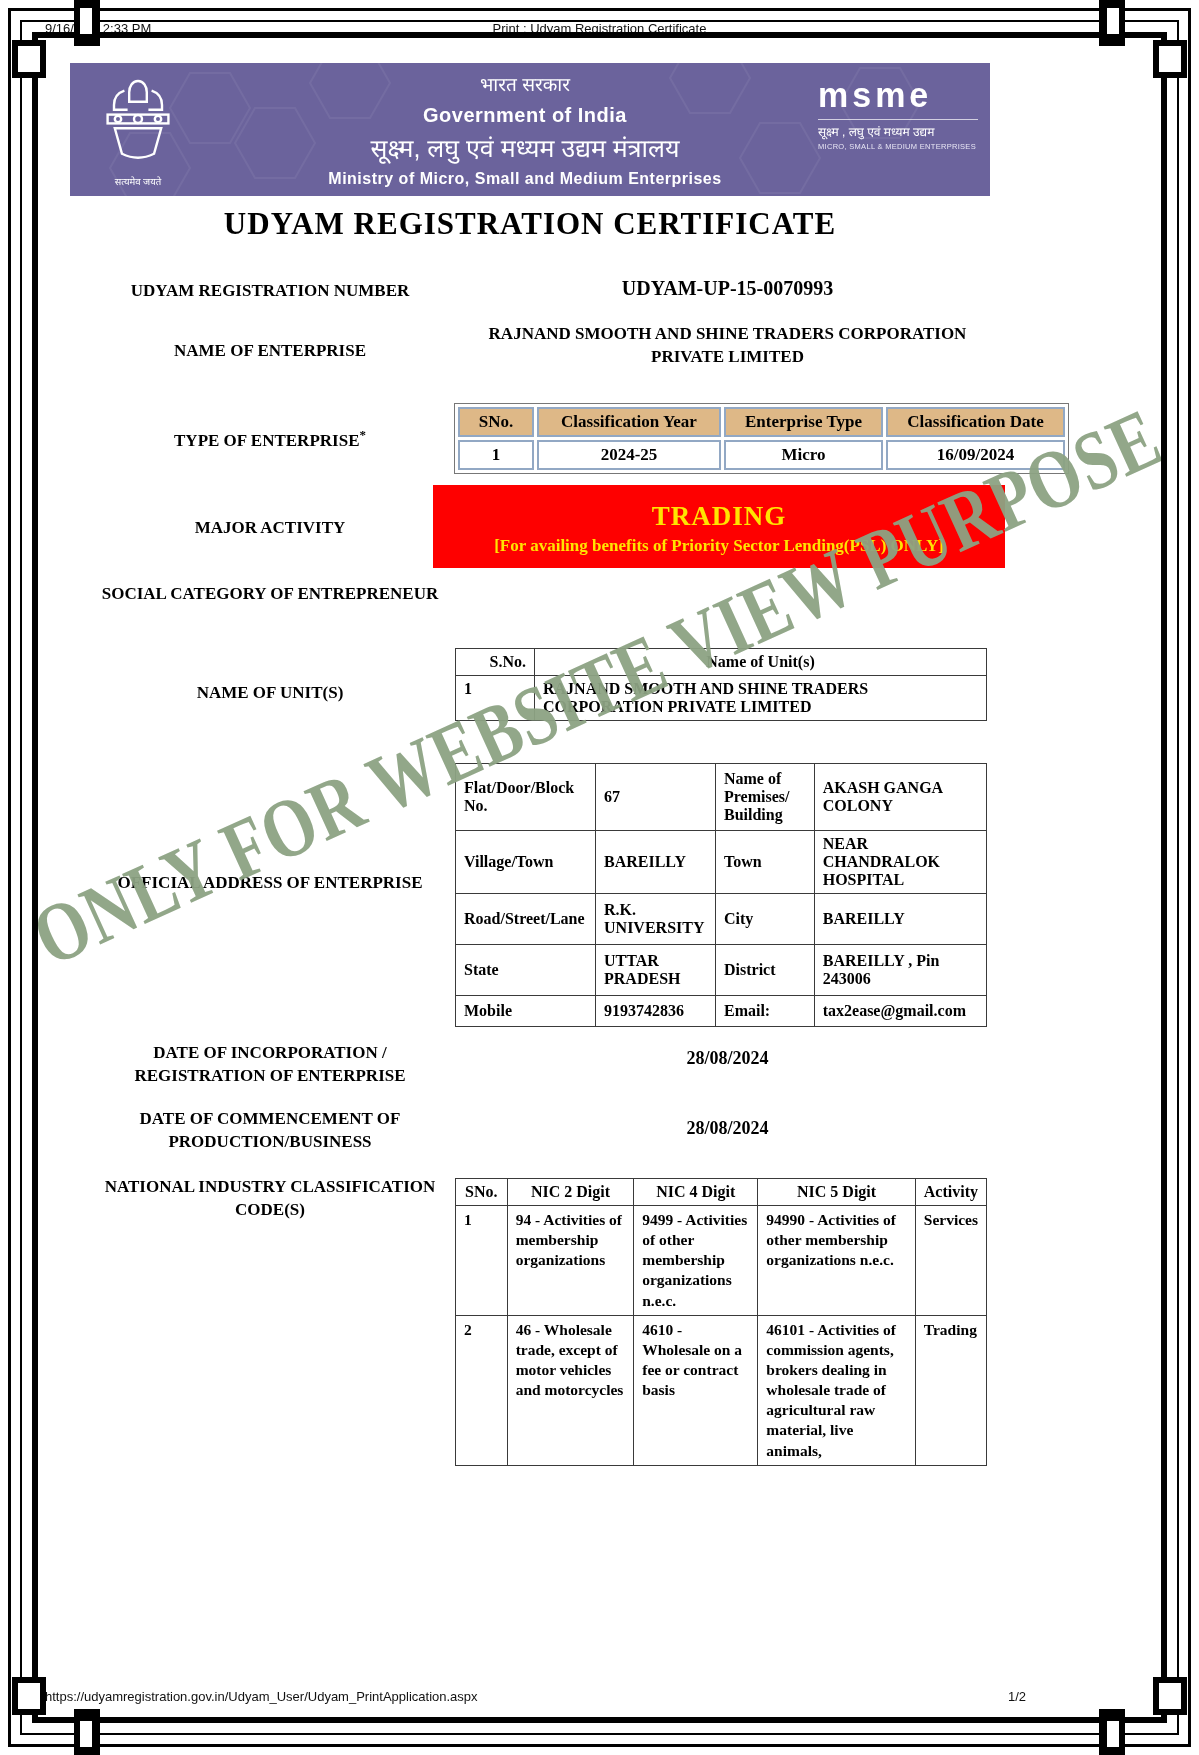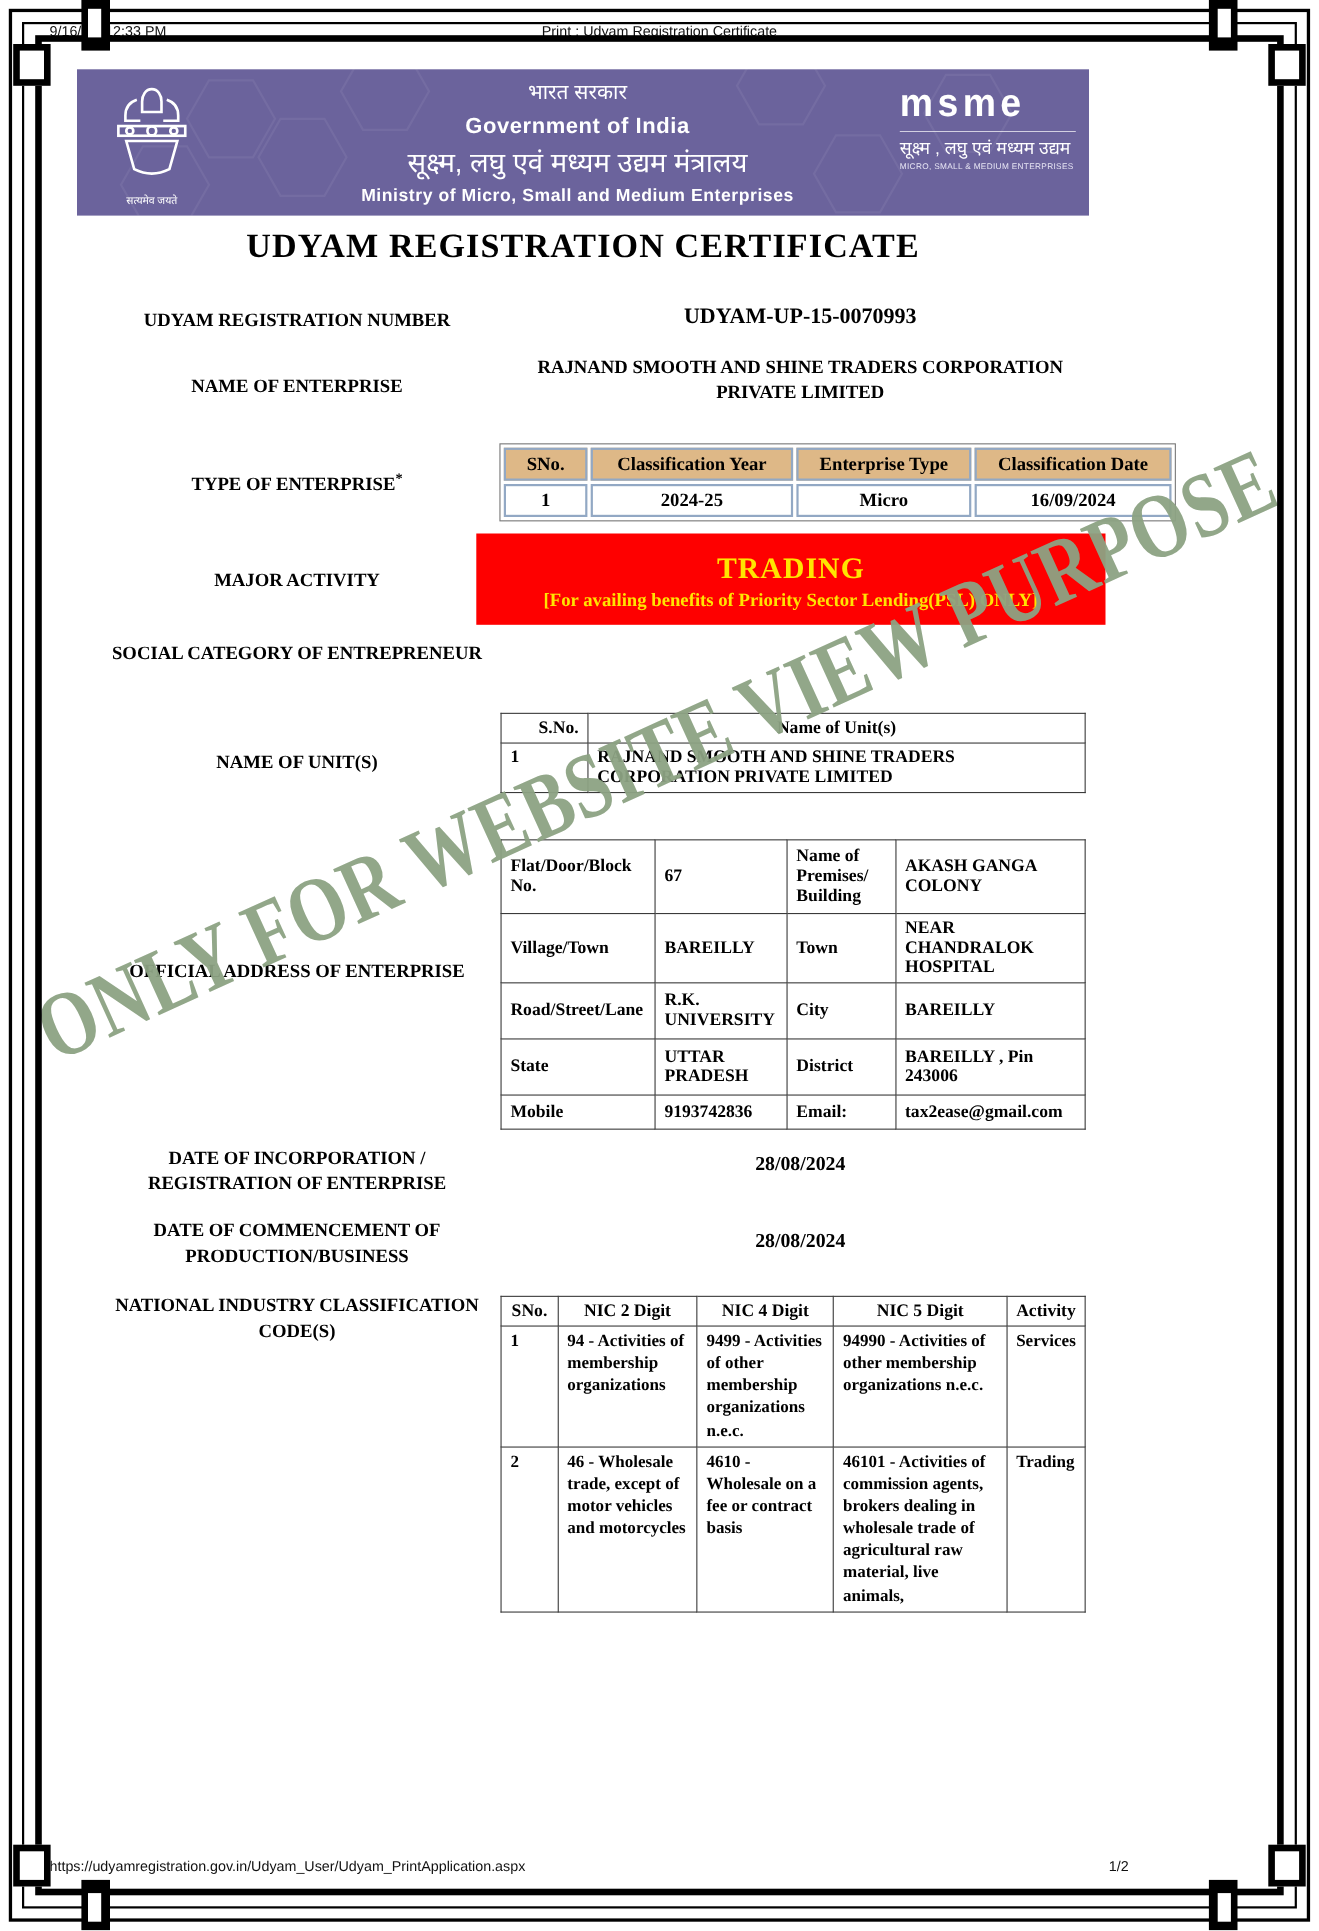--- a/index.html
+++ b/index.html
@@ -26,21 +26,21 @@
   .banner-center{position:absolute;left:180px;right:190px;top:8px;text-align:center;color:#fff;
                  font-family:"Liberation Sans",sans-serif;line-height:1.5;}
   .b-hindi1{font-size:19px;}
   .b-eng1{font-size:20px;font-weight:bold;letter-spacing:.5px;}
   .b-hindi2{font-size:25px;}
   .b-eng2{font-size:16px;font-weight:bold;letter-spacing:.5px;}
   .emblem{position:absolute;left:28px;top:10px;}
   .msme{position:absolute;right:12px;top:14px;width:160px;text-align:left;color:#fff;
         font-family:"Liberation Sans",sans-serif;}
   .msme-mark{font-size:34px;font-weight:bold;letter-spacing:4px;line-height:1;transform:scaleY(1.05);}
-  .msme-hi{font-size:16px;margin-top:8px;border-top:1px solid rgba(255,255,255,.7);padding-top:3px;}
+  .msme-hi{font-size:12px;margin-top:8px;border-top:1px solid rgba(255,255,255,.7);padding-top:3px;}
   .msme-en{font-size:7.5px;letter-spacing:.3px;margin-top:2px;color:#e8e6f5;}
   
   .doc-title{position:absolute;left:70px;top:206px;width:920px;text-align:center;
              font-size:31px;font-weight:bold;letter-spacing:1px;z-index:10;}
   .lbl{position:absolute;left:90px;width:360px;text-align:center;font-weight:bold;
        font-size:17px;line-height:1.35;z-index:10;}
   .val{position:absolute;left:450px;width:555px;text-align:center;font-weight:bold;z-index:10;}
   
   table{border-collapse:collapse;}
   .type-table{position:absolute;left:455px;top:404px;border-collapse:separate;border-spacing:3px;

